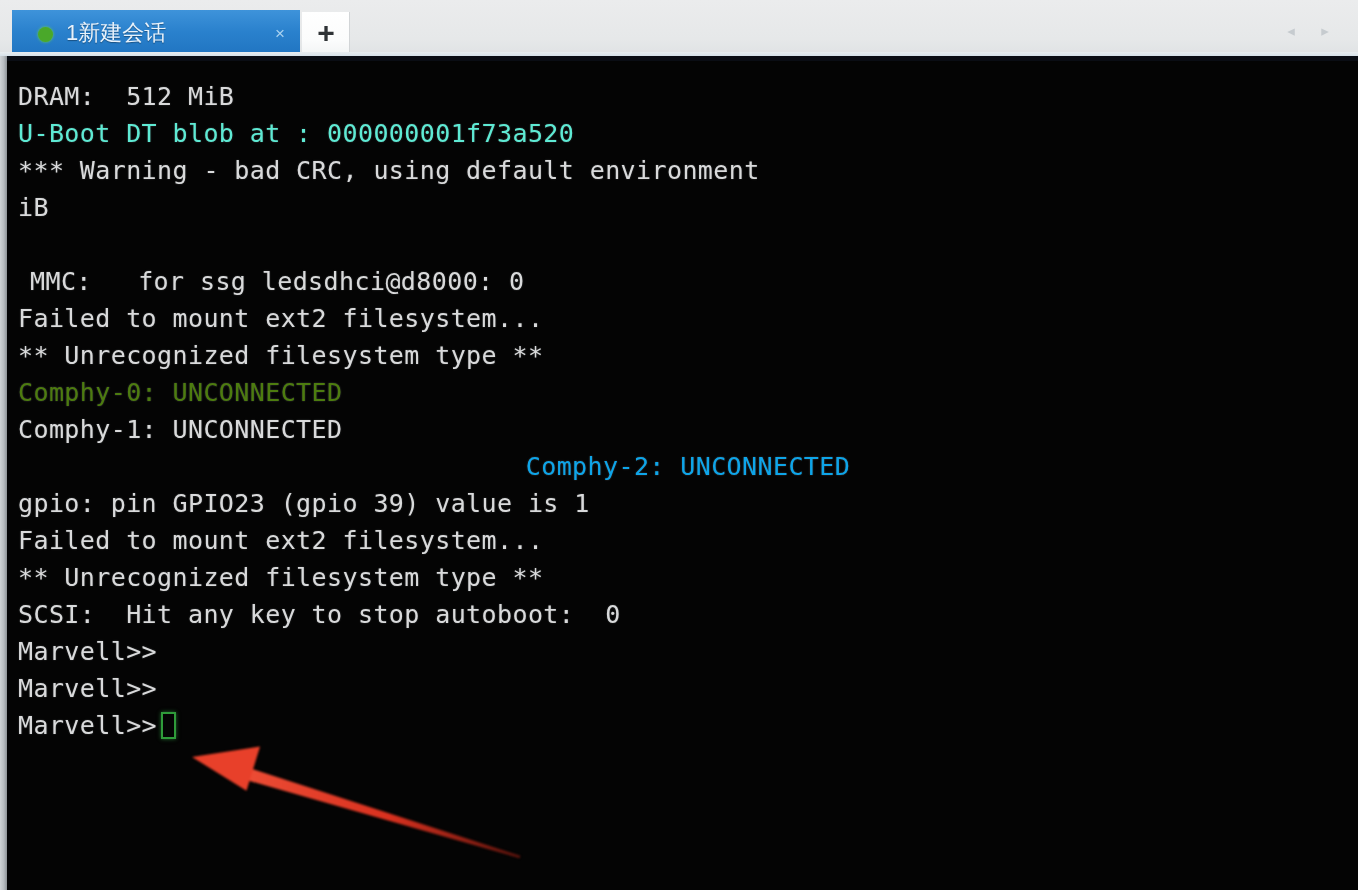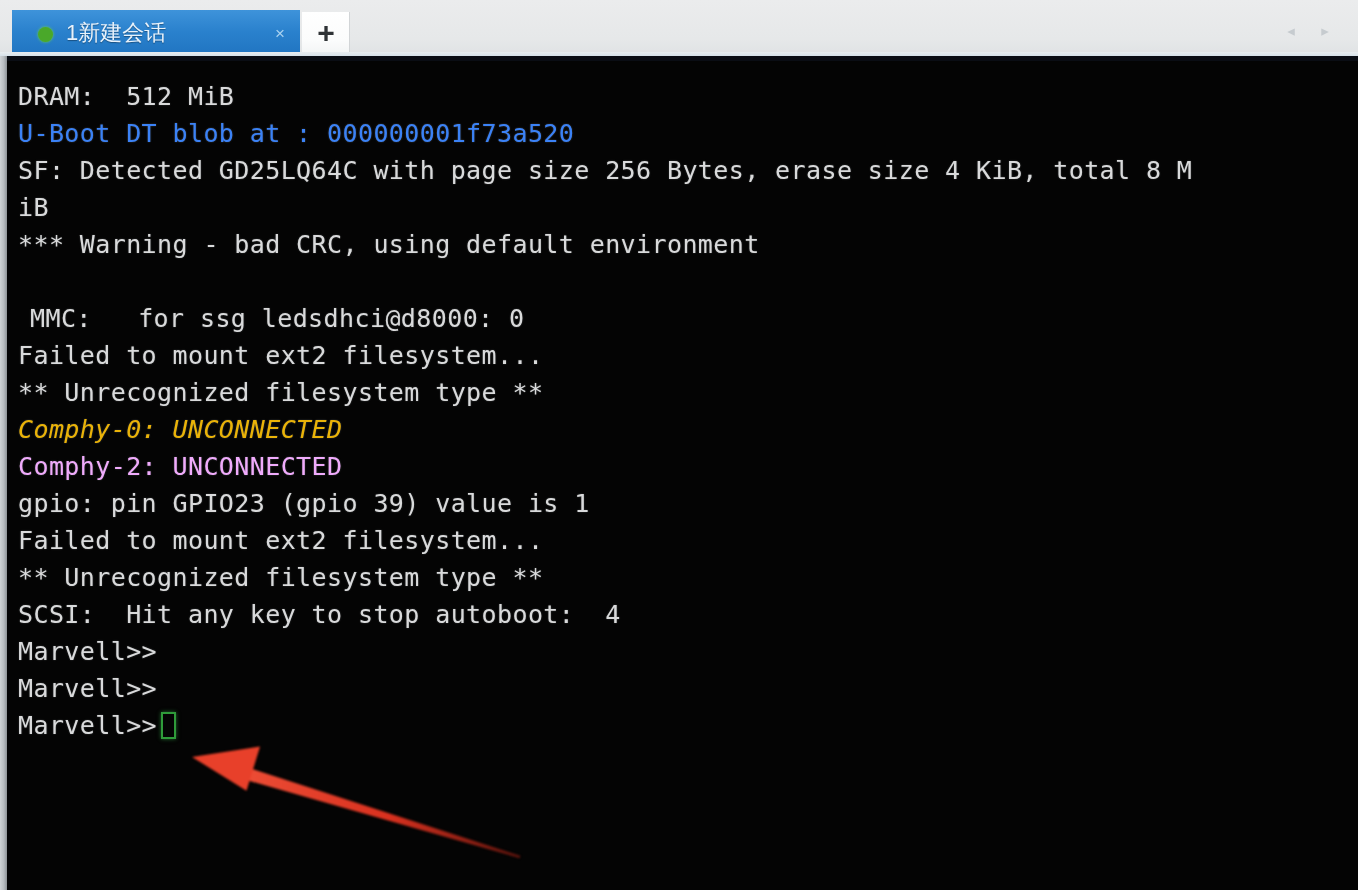--- a/index.html
+++ b/index.html
@@ -193,34 +193,34 @@
   </div>
 
   <div class="tabbar-underline"></div>
 
   <div class="terminal">
     <div class="term-leftgutter"></div>
     <div class="term-topedge"></div>
     <div class="term-screen">
       <div class="term-lines" id="term-lines">
           <div class="term-line" style="color: rgb(217, 218, 219);">DRAM:  512 MiB</div>
-          <div class="term-line" style="color: #3b82f6;">U-Boot DT blob at : 000000001f73a520</div>
-          <div class="term-line" style="color: rgb(217, 218, 219);">SF: Detected GD25LQ64C with page size 256 Bytes, erase size 4 KiB, total 8 M</div>
+          <div class="term-line" style="color: #5eead4;">U-Boot DT blob at : 000000001f73a520</div>
+          <div class="term-line" style="color: rgb(217, 218, 219);">*** Warning - bad CRC, using default environment</div>
           <div class="term-line" style="color: rgb(217, 218, 219);">iB</div>
-          <div class="term-line" style="color: rgb(217, 218, 219);">*** Warning - bad CRC, using default environment</div>
           <div class="term-line blank" style="color: rgb(217, 218, 219);"> </div>
           <div class="term-line" style="color: rgb(217, 218, 219); padding-left: 12px;">MMC:   for ssg ledsdhci@d8000: 0</div>
           <div class="term-line" style="color: rgb(217, 218, 219);">Failed to mount ext2 filesystem...</div>
           <div class="term-line" style="color: rgb(217, 218, 219);">** Unrecognized filesystem type **</div>
-          <div class="term-line" style="color: #eab308; font-style: italic;">Comphy-0: UNCONNECTED</div>
-          <div class="term-line" style="color: #f0abfc;">Comphy-2: UNCONNECTED</div>
+          <div class="term-line" style="color: #4d7c0f;">Comphy-0: UNCONNECTED</div>
+          <div class="term-line" style="color: rgb(217, 218, 219);">Comphy-1: UNCONNECTED</div>
+          <div class="term-line" style="color: #0ea5e9; text-align: center;">Comphy-2: UNCONNECTED</div>
           <div class="term-line" style="color: rgb(217, 218, 219);">gpio: pin GPIO23 (gpio 39) value is 1</div>
           <div class="term-line" style="color: rgb(217, 218, 219);">Failed to mount ext2 filesystem...</div>
           <div class="term-line" style="color: rgb(217, 218, 219);">** Unrecognized filesystem type **</div>
-          <div class="term-line" style="color: rgb(217, 218, 219);">SCSI:  Hit any key to stop autoboot:  4</div>
+          <div class="term-line" style="color: rgb(217, 218, 219);">SCSI:  Hit any key to stop autoboot:  0</div>
           <div class="term-line" style="color: rgb(217, 218, 219);">Marvell&gt;&gt;</div>
           <div class="term-line" style="color: rgb(217, 218, 219);">Marvell&gt;&gt;</div>
           <div class="term-line" style="color: rgb(217, 218, 219);">Marvell&gt;&gt;<span class="cursor-block" style="border-color: rgb(47, 155, 58);"></span></div>
         </div>
     </div>
   </div>
 
   <svg class="annotation-arrow" id="annotation-arrow" viewBox="0 0 1358 890">
     <defs>
       <linearGradient id="arrowGrad" x1="0" y1="0" x2="1" y2="0">

